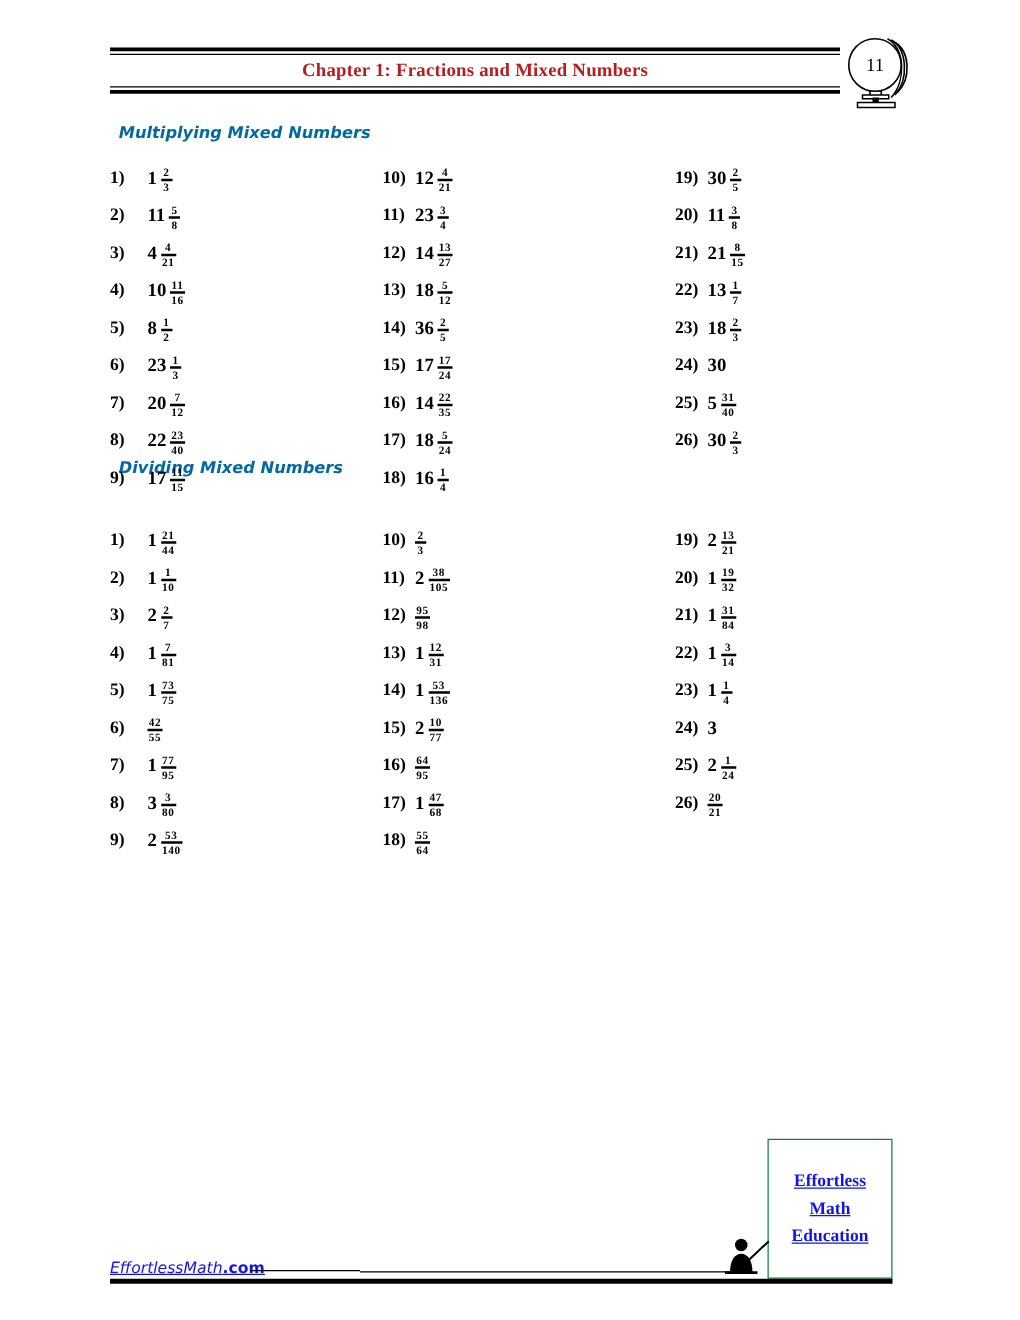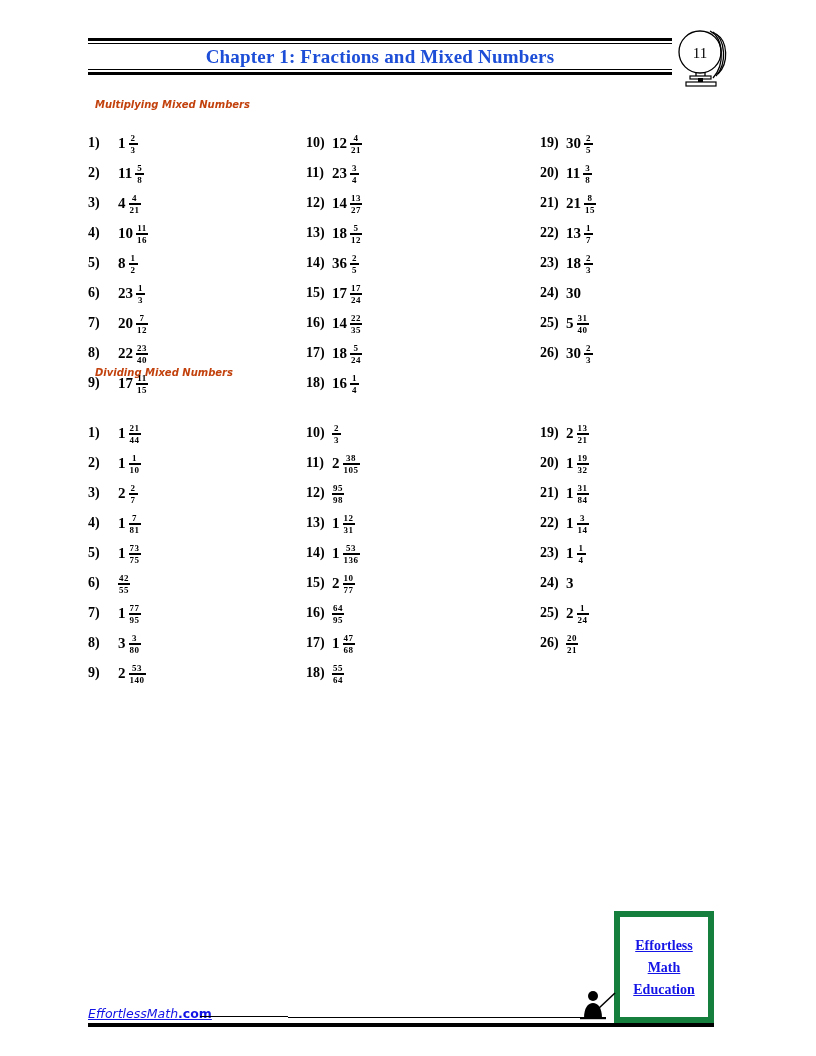--- a/index.html
+++ b/index.html
@@ -39,23 +39,23 @@
   }
   .header-title {
     position: absolute;
     left: 0; top: 7px;
     width: 100%;
     height: 24px;
     line-height: 24px;
     text-align: center;
     font-family: "Liberation Serif", serif;
     font-weight: bold;
-    font-size: 19px;
+    font-size: 15px;
     letter-spacing: 0.2px;
-    color: #1d4ed8;
+    color: #b91c1c;
   }
 
   
   .globe {
     position: absolute;
     left: 672px;
     top: 27px;
     width: 60px;
     height: 62px;
   }
@@ -71,22 +71,22 @@
     color: #000;
   }
 
   
   .section-title {
     position: absolute;
     left: 95px;
     font-family: "DejaVu Sans", sans-serif;
     font-weight: bold;
     font-style: italic;
-    font-size: 10px;
-    color: #c2410c;
+    font-size: 13px;
+    color: #0369a1;
     white-space: nowrap;
   }
   #sec-mult-title { top: 99px; }
   #sec-div-title  { top: 367px; }
 
   .answer-grid {
     position: absolute;
     left: 88px;
     width: 650px;
   }
@@ -156,21 +156,21 @@
     margin: 0.5px 0;
   }
 
   
   .logo-box {
     position: absolute;
     left: 614px;
     top: 911px;
     width: 100px;
     height: 112px;
-    border: 6px solid #15803d;
+    border: 1px solid #15803d;
     background: #ffffff;
     display: flex;
     flex-direction: column;
     justify-content: center;
     align-items: center;
     gap: 5px;
   }
   .logo-line {
     font-family: "Liberation Serif", serif;
     font-weight: bold;

